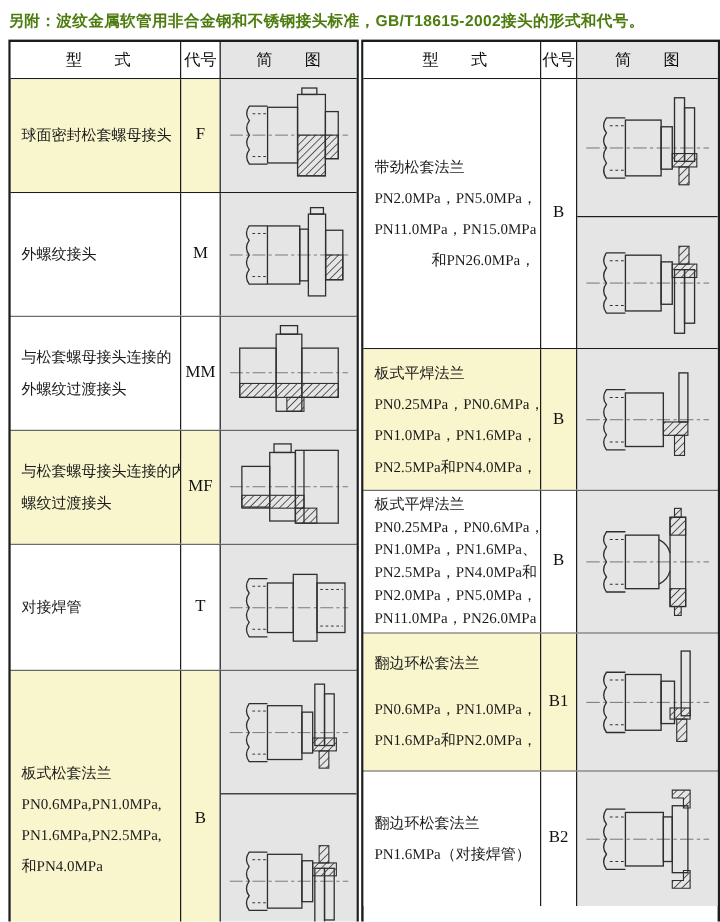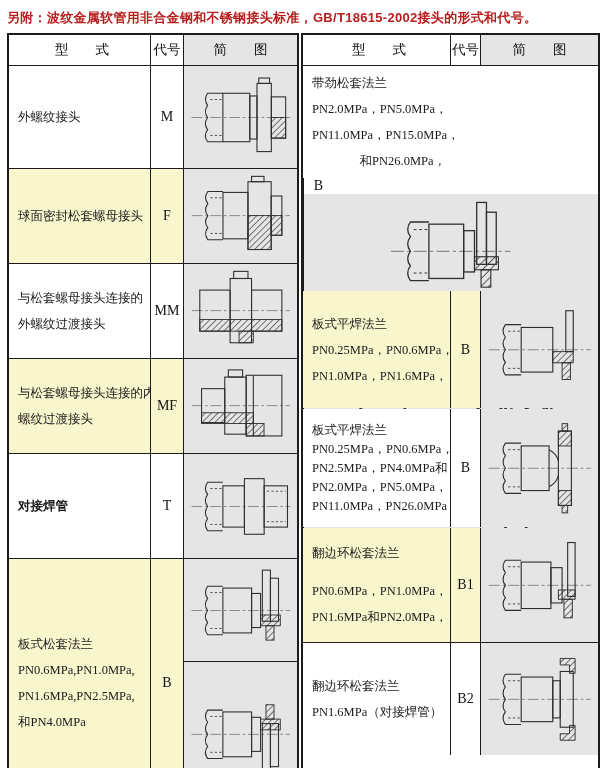--- a/index.html
+++ b/index.html
@@ -4,21 +4,21 @@
 <style>
   html,body{margin:0;padding:0;}
   body{
     width:600px;height:768px;background:#fff;
     font-family:"Liberation Sans","DejaVu Sans",sans-serif;
     color:#111;overflow:hidden;
   }
   .page{position:relative;width:600px;height:768px;background:#fff;}
   .title{
     padding:9px 4px 6px 7px;
-    font-size:13px;font-weight:bold;color:#b91c1c;
+    font-size:13px;font-weight:bold;color:#4d7c0f;
     letter-spacing:0.3px;white-space:nowrap;
   }
   .tables{display:flex;margin-left:7px;gap:2px;}
   .tbl{border:2px solid var(--border,#1c1c1c);background:#fff;}
   .tbl-left{width:288px;}
   .tbl-right{width:295px;}
   .row{display:flex;border-top:1px solid var(--border,#1c1c1c);box-sizing:border-box;}
   .row:first-child{border-top:none;}
   .cell{box-sizing:border-box;}
   .hdr{height:30px;background:var(--header-bg,#a8d5ec);}
@@ -71,60 +71,60 @@
 
 <div class="page">
   <div class="title">另附：波纹金属软管用非合金钢和不锈钢接头标准，GB/T18615-2002接头的形式和代号。</div>
   <div class="tables">
     <div class="tbl tbl-left" id="left-table">
         <div class="row hdr">
           <div class="cell type-cell" style="align-items: center;">型　　式</div>
           <div class="cell code-cell">代号</div>
           <div class="cell diag-cell" style="align-items: center; justify-content: center; flex-direction: row; display: flex; font-family: &quot;Liberation Serif&quot;, &quot;DejaVu Serif&quot;, serif;">简　　图</div>
         </div>
+        <div class="row" style="height: 95px;">
+          <div class="cell type-cell hl">
+            <div class="type-line" style="line-height: 26px;">球面密封松套螺母接头</div>
+          </div>
+          <div class="cell code-cell hl">F</div>
+          <div class="cell diag-cell">
+            <div class="diag">
+              <svg viewBox="0 0 120 100" preserveAspectRatio="xMidYMid meet">
+                <line class="cl" x1="5" y1="50" x2="115" y2="50"></line>
+                <path class="ln" d="M40,23 H23 q-5,7 0,13.5 q-5,7 0,13.5 q-5,7 0,13.5 q-5,6.5 0,13.5 H40"></path>
+                <line class="ln d" x1="26" y1="30" x2="40" y2="30"></line>
+                <line class="ln d" x1="26" y1="70" x2="40" y2="70"></line>
+                <rect class="ln" x="40" y="24" width="28" height="52"></rect>
+                <rect class="ln" x="68" y="12" width="26" height="76"></rect>
+                <rect class="ln" x="72" y="6" width="14" height="6"></rect>
+                <rect class="ln" x="94" y="28" width="12" height="44"></rect>
+                <rect class="h" x="68" y="50" width="26" height="38"></rect>
+                <rect class="h" x="94" y="50" width="12" height="22"></rect>
+              </svg>
+            </div>
+          </div>
+        </div>
         <div class="row" style="height: 103px;">
           <div class="cell type-cell">
             <div class="type-line" style="line-height: 26px;">外螺纹接头</div>
           </div>
           <div class="cell code-cell">M</div>
           <div class="cell diag-cell">
             <div class="diag">
               <svg viewBox="0 0 120 100" preserveAspectRatio="xMidYMid meet">
                 <line class="cl" x1="5" y1="50" x2="115" y2="50"></line>
                 <path class="ln" d="M40,23 H23 q-5,7 0,13.5 q-5,7 0,13.5 q-5,7 0,13.5 q-5,6.5 0,13.5 H40"></path>
                 <line class="ln d" x1="26" y1="30" x2="40" y2="30"></line>
                 <line class="ln d" x1="26" y1="70" x2="40" y2="70"></line>
                 <rect class="ln" x="40" y="23" width="30" height="54"></rect>
                 <rect class="ln" x="70" y="26" width="8" height="48"></rect>
                 <rect class="ln" x="78" y="12" width="16" height="76"></rect>
                 <rect class="ln" x="80" y="6" width="12" height="6"></rect>
                 <rect class="ln" x="94" y="27" width="16" height="46"></rect>
                 <rect class="h" x="94" y="50" width="16" height="23"></rect>
-              </svg>
-            </div>
-          </div>
-        </div>
-        <div class="row" style="height: 95px;">
-          <div class="cell type-cell hl">
-            <div class="type-line" style="line-height: 26px;">球面密封松套螺母接头</div>
-          </div>
-          <div class="cell code-cell hl">F</div>
-          <div class="cell diag-cell">
-            <div class="diag">
-              <svg viewBox="0 0 120 100" preserveAspectRatio="xMidYMid meet">
-                <line class="cl" x1="5" y1="50" x2="115" y2="50"></line>
-                <path class="ln" d="M40,23 H23 q-5,7 0,13.5 q-5,7 0,13.5 q-5,7 0,13.5 q-5,6.5 0,13.5 H40"></path>
-                <line class="ln d" x1="26" y1="30" x2="40" y2="30"></line>
-                <line class="ln d" x1="26" y1="70" x2="40" y2="70"></line>
-                <rect class="ln" x="40" y="24" width="28" height="52"></rect>
-                <rect class="ln" x="68" y="12" width="26" height="76"></rect>
-                <rect class="ln" x="72" y="6" width="14" height="6"></rect>
-                <rect class="ln" x="94" y="28" width="12" height="44"></rect>
-                <rect class="h" x="68" y="50" width="26" height="38"></rect>
-                <rect class="h" x="94" y="50" width="12" height="22"></rect>
               </svg>
             </div>
           </div>
         </div>
         <div class="row" style="height: 95px;">
           <div class="cell type-cell">
             <div class="type-line" style="line-height: 26px;">与松套螺母接头连接的</div>
             <div class="type-line" style="line-height: 26px;">外螺纹过渡接头</div>
           </div>
           <div class="cell code-cell">MM</div>
@@ -158,21 +158,21 @@
                 <rect class="ln" x="66" y="16" width="40" height="68"></rect>
                 <line class="ln" x1="74" y1="16" x2="74" y2="84"></line>
                 <rect class="h" x="16" y="58" width="58" height="12"></rect>
                 <rect class="h" x="66" y="70" width="20" height="14"></rect>
               </svg>
             </div>
           </div>
         </div>
         <div class="row" style="height: 105px;">
           <div class="cell type-cell">
-            <div class="type-line" style="line-height: 26px; font-weight: bold;">对接焊管</div>
+            <div class="type-line" style="line-height: 26px;">对接焊管</div>
           </div>
           <div class="cell code-cell">T</div>
           <div class="cell diag-cell">
             <div class="diag">
               <svg viewBox="0 0 120 100" preserveAspectRatio="xMidYMid meet">
                 <line class="cl" x1="5" y1="50" x2="115" y2="50"></line>
                 <path class="ln" d="M40,23 H23 q-5,7 0,13.5 q-5,7 0,13.5 q-5,7 0,13.5 q-5,6.5 0,13.5 H40"></path>
                 <line class="ln d" x1="26" y1="30" x2="40" y2="30"></line>
                 <line class="ln d" x1="26" y1="70" x2="40" y2="70"></line>
                 <rect class="ln" x="40" y="27" width="24" height="46"></rect>
@@ -223,21 +223,21 @@
             </div>
           </div>
         </div>
       </div>
     <div class="tbl tbl-right" id="right-table">
         <div class="row hdr">
           <div class="cell type-cell" style="align-items: center;">型　　式</div>
           <div class="cell code-cell">代号</div>
           <div class="cell diag-cell" style="align-items: center; justify-content: center; flex-direction: row; display: flex; font-family: &quot;Liberation Serif&quot;, &quot;DejaVu Serif&quot;, serif;">简　　图</div>
         </div>
-        <div class="row" style="height: 225px; flex-direction: column;">
+        <div class="row" style="height: 225px;">
           <div class="cell type-cell">
             <div class="type-line" style="line-height: 26px;">带劲松套法兰</div>
             <div class="type-line" style="line-height: 26px;">PN2.0MPa，PN5.0MPa，</div>
             <div class="type-line" style="line-height: 26px;">PN11.0MPa，PN15.0MPa，</div>
             <div class="type-line" style="line-height: 26px; text-align: right;">和PN26.0MPa，</div>
           </div>
           <div class="cell code-cell">B</div>
           <div class="cell diag-cell">
             <div class="diag" style="flex: 0 0 112px;">
               <svg viewBox="0 0 120 100" preserveAspectRatio="xMidYMid meet">
@@ -267,20 +267,21 @@
                 <rect class="h" x="88" y="17" width="9" height="16"></rect>
               </svg>
             </div>
           </div>
         </div>
         <div class="row" style="height: 118px;">
           <div class="cell type-cell hl">
             <div class="type-line" style="line-height: 26px;">板式平焊法兰</div>
             <div class="type-line" style="line-height: 26px;">PN0.25MPa，PN0.6MPa，</div>
             <div class="type-line" style="line-height: 26px;">PN1.0MPa，PN1.6MPa，</div>
+            <div class="type-line" style="line-height: 26px;">PN2.5MPa和PN4.0MPa，</div>
           </div>
           <div class="cell code-cell hl">B</div>
           <div class="cell diag-cell">
             <div class="diag">
               <svg viewBox="0 0 120 100" preserveAspectRatio="xMidYMid meet">
                 <line class="cl" x1="5" y1="50" x2="115" y2="50"></line>
                 <path class="ln" d="M40,23 H23 q-5,7 0,13.5 q-5,7 0,13.5 q-5,7 0,13.5 q-5,6.5 0,13.5 H40"></path>
                 <line class="ln d" x1="26" y1="30" x2="40" y2="30"></line>
                 <line class="ln d" x1="26" y1="70" x2="40" y2="70"></line>
                 <rect class="ln" x="40" y="26" width="34" height="48"></rect>
@@ -288,20 +289,21 @@
                 <rect class="h" x="74" y="52" width="22" height="12"></rect>
                 <rect class="h" x="84" y="64" width="9" height="18"></rect>
               </svg>
             </div>
           </div>
         </div>
         <div class="row" style="height: 119px;">
           <div class="cell type-cell">
             <div class="type-line" style="line-height: 19px;">板式平焊法兰</div>
             <div class="type-line" style="line-height: 19px;">PN0.25MPa，PN0.6MPa，</div>
+            <div class="type-line" style="line-height: 19px;">PN1.0MPa，PN1.6MPa、</div>
             <div class="type-line" style="line-height: 19px;">PN2.5MPa，PN4.0MPa和</div>
             <div class="type-line" style="line-height: 19px;">PN2.0MPa，PN5.0MPa，</div>
             <div class="type-line" style="line-height: 19px;">PN11.0MPa，PN26.0MPa，</div>
           </div>
           <div class="cell code-cell">B</div>
           <div class="cell diag-cell">
             <div class="diag">
               <svg viewBox="0 0 120 100" preserveAspectRatio="xMidYMid meet">
                 <line class="cl" x1="5" y1="50" x2="115" y2="50"></line>
                 <path class="ln" d="M40,23 H23 q-5,7 0,13.5 q-5,7 0,13.5 q-5,7 0,13.5 q-5,6.5 0,13.5 H40"></path>

